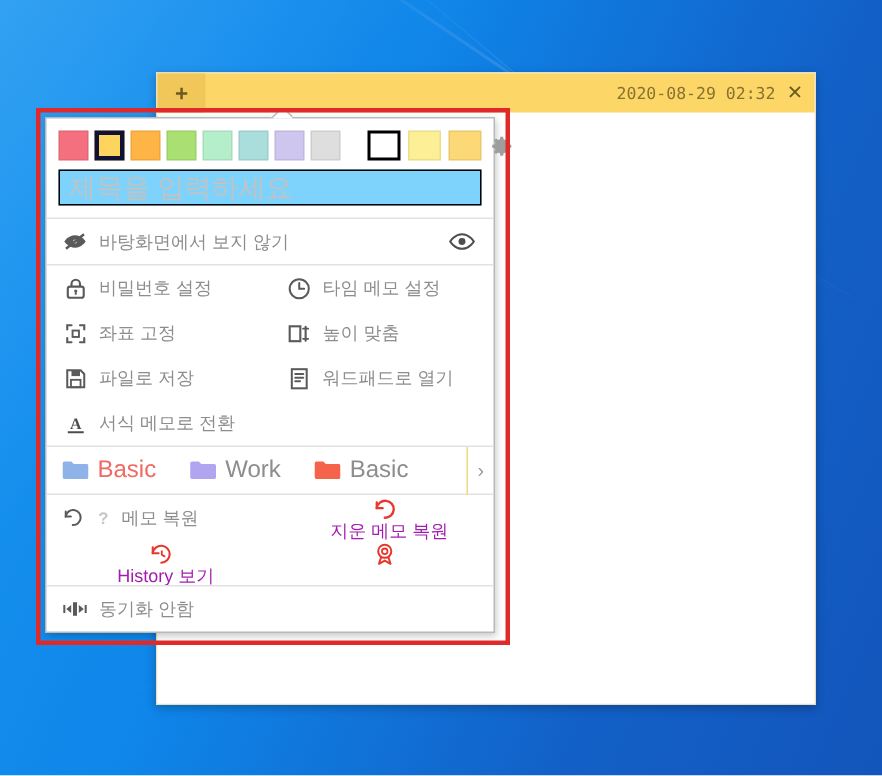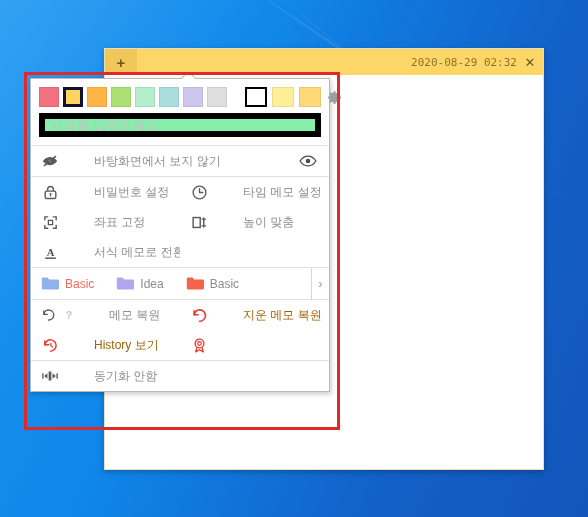--- a/index.html
+++ b/index.html
@@ -134,27 +134,27 @@
     width: 18px; height: 18px;
     cursor: pointer;
     display: flex; align-items: center; justify-content: center;
   }
 
   
   #title-input-wrap { padding: 2px 8px 8px 8px; }
   #title-input {
     width: 100%;
     height: 24px;
-    border: 6px solid #000000;
-    font-size: 13px;
+    border: 1px solid #000000;
+    font-size: 18px;
     color: #555;
     padding: 0 6px;
     outline: none;
     font-family: "Liberation Sans", "DejaVu Sans", sans-serif;
-    background: #86efac;
+    background: #7dd3fc;
   }
   #title-input::placeholder { color: #c2c2c2; }
 
   
   .sec { border-top: 1px solid #e2e2e2; }
   .mrow { display: flex; align-items: stretch; }
   .mitem {
     display: flex; align-items: center;
     height: 30px;
     padding-left: 10px;
@@ -166,42 +166,42 @@
   }
   .mitem.half { width: 50%; flex: 0 0 50%; text-align: right; }
   .mitem.full { width: 100%; flex: 1 1 auto; }
   .mitem .ico {
     flex: 0 0 auto;
     width: 18px; height: 18px;
     margin-right: 7px;
     display: flex; align-items: center; justify-content: center;
   }
   .mitem .ico.narrow { width: 15px; margin-right: 5px; }
-  .mitem .lbl { line-height: 1; margin-left: 28px; }
-  .mitem.red, .mitem.red .lbl { color: #a16207; }
+  .mitem .lbl { line-height: 1; }
+  .mitem.red, .mitem.red .lbl { color: #a21caf; flex-direction: column; }
   .trailing-eye {
     margin-left: auto;
     padding-right: 12px;
     display: flex; align-items: center;
     cursor: pointer;
   }
 
   
   #folder-row {
     display: flex; align-items: center;
     height: 32px;
     border-top: 1px solid #e2e2e2;
     padding-left: 10px;
     position: relative;
   }
   .folder {
     display: flex; align-items: center;
     margin-right: 22px;
     cursor: pointer;
-    font-size: 12px;
+    font-size: 16px;
     color: #8d8d8d;
   }
   .folder .ico { width: 18px; height: 18px; margin-right: 6px; display: flex; align-items: center; }
   .folder.active { color: #ef6a63; }
   #folder-next {
     margin-left: auto;
     width: 18px; height: 32px;
     display: flex; align-items: center; justify-content: center;
     border-left: 1px solid #f0d97a;
     cursor: pointer;
@@ -318,20 +318,41 @@
             <svg width="17" height="17" viewBox="0 0 24 24" fill="none" stroke="#5a5a5a" stroke-width="2">
               <rect x="3" y="5" width="10" height="14"></rect>
               <line x1="18" y1="5.5" x2="18" y2="18.5" stroke-linecap="round"></line>
               <path d="M15.6 7.2h4.8M15.6 16.8h4.8" stroke-width="1.8" stroke-linecap="round"></path>
             </svg>
           </span>
           <span class="lbl">높이 맞춤</span>
         </div>
       </div>
 
+      <div class="mrow">
+        <div class="mitem half">
+          <span class="ico">
+            <svg width="17" height="17" viewBox="0 0 24 24" fill="none" stroke="#5a5a5a" stroke-width="1.9">
+              <path d="M4 4h12.5L20 7.5V20H4z"></path>
+              <rect x="8" y="4" width="8" height="5.5" fill="#5a5a5a" stroke="none"></rect>
+              <rect x="7.5" y="13" width="9" height="7" stroke-width="1.7"></rect>
+            </svg>
+          </span>
+          <span class="lbl">파일로 저장</span>
+        </div>
+        <div class="mitem half">
+          <span class="ico">
+            <svg width="17" height="17" viewBox="0 0 24 24" fill="none" stroke="#5a5a5a" stroke-width="1.9">
+              <rect x="5" y="3" width="14" height="18"></rect>
+              <path d="M8.2 7.6h7.6M8.2 11h7.6M8.2 14.4h4.6" stroke-width="1.8" stroke-linecap="round"></path>
+            </svg>
+          </span>
+          <span class="lbl">워드패드로 열기</span>
+        </div>
+      </div>
 
       <div class="mrow">
         <div class="mitem half">
           <span class="ico">
             <svg width="17" height="17" viewBox="0 0 24 24">
               <text x="12" y="16.5" font-size="15" font-family="Liberation Serif, serif" font-weight="bold" fill="#4d4d4d" text-anchor="middle">A</text>
               <line x1="4.5" y1="20" x2="19.5" y2="20" stroke="#4d4d4d" stroke-width="2"></line>
             </svg>
           </span>
           <span class="lbl">서식 메모로 전환</span>
@@ -347,21 +368,21 @@
           </svg>
         </span>
         <span class="lbl">Basic</span>
       </div>
       <div class="folder">
         <span class="ico">
           <svg width="18" height="15" viewBox="0 0 22 18">
             <path d="M1 3.2a1.4 1.4 0 011.4-1.4h5.6l2 2.2h10.6a1.4 1.4 0 011.4 1.4v9.4a1.4 1.4 0 01-1.4 1.4H2.4A1.4 1.4 0 011 14.8z" fill="#b0a5ee"></path>
           </svg>
         </span>
-        <span class="lbl">Idea</span>
+        <span class="lbl">Work</span>
       </div>
       <div class="folder">
         <span class="ico">
           <svg width="18" height="15" viewBox="0 0 22 18">
             <path d="M1 3.2a1.4 1.4 0 011.4-1.4h5.6l2 2.2h10.6a1.4 1.4 0 011.4 1.4v9.4a1.4 1.4 0 01-1.4 1.4H2.4A1.4 1.4 0 011 14.8z" fill="#f5634a"></path>
           </svg>
         </span>
         <span class="lbl">Basic</span>
       </div>
       <div id="folder-next">›</div>

